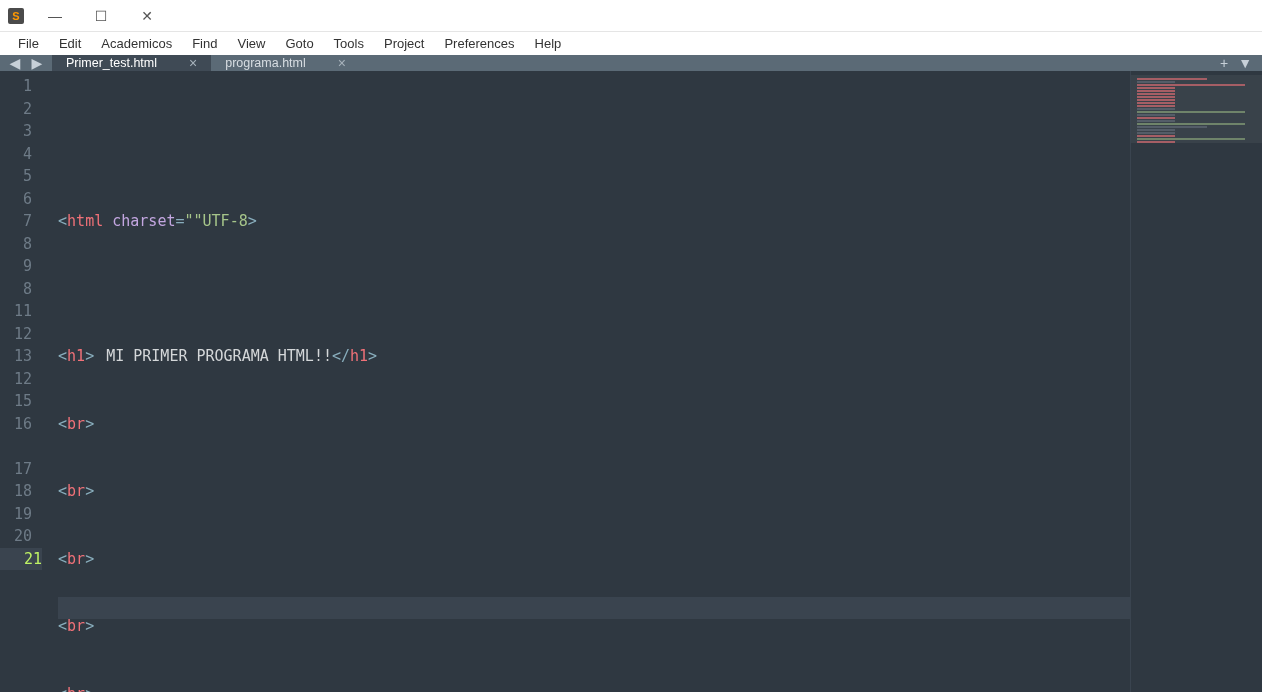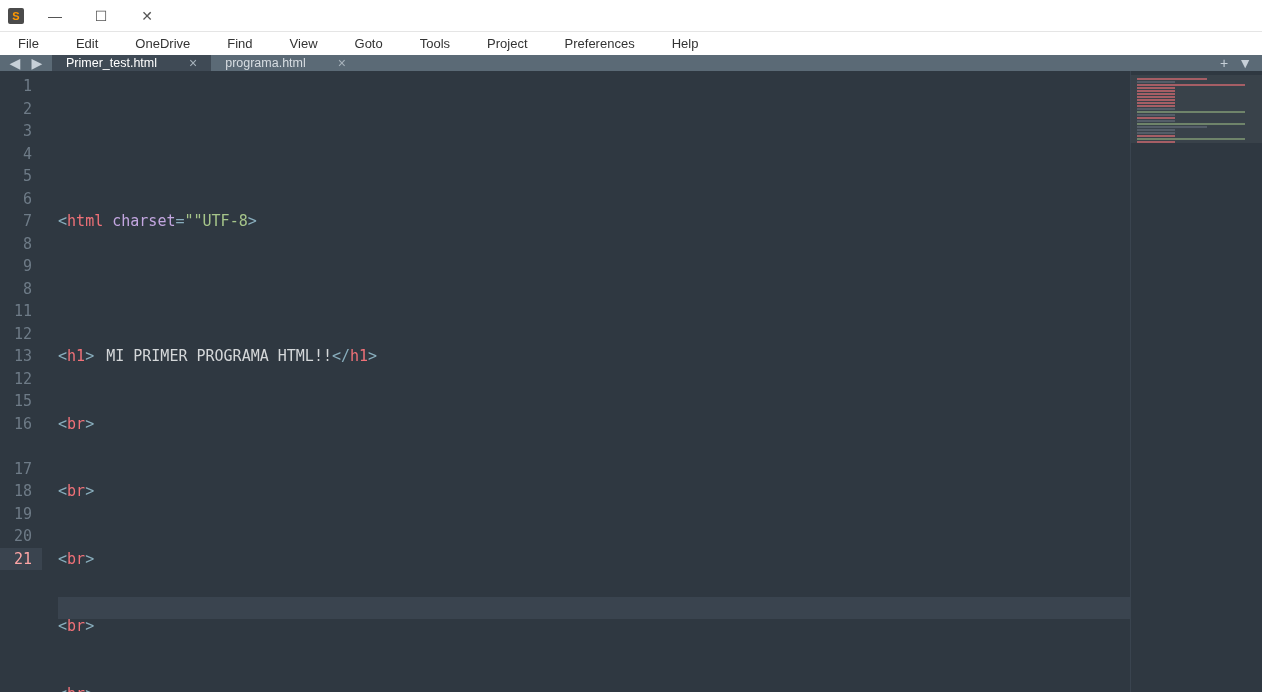--- a/index.html
+++ b/index.html
@@ -39,21 +39,21 @@
   display: flex; align-items: center; justify-content: center;
   color: #555;
   font-size: 14px;
 }
 .menubar {
   height: 30px;
   background: #fff;
   display: flex;
   align-items: center;
   padding: 0 8px;
-  gap: 17px;
+  gap: 0;
   color: #333;
   font-size: 13px;
 }
 .menubar .menu-item {
   padding: 4px 10px;
 }
 .tabbar {
   height: 30px;
   background: #5b6a76;
   display: flex;
@@ -130,22 +130,22 @@
   position: absolute;
   left: 0; right: 0;
   height: 22.5px;
   background: #3a444f;
   z-index: 0;
 }
 .code > div { position: relative; z-index: 1; }
 .gutter .gutter-active-bg {
   background: #3a444f;
   margin-left:-14px; margin-right:-10px;
-  padding-left:14px; padding-right:10px;
-  color:#fca5a5;
+  padding-left:14px; 
+  color:#bef264;
 }
 .minimap {
   width: 132px;
   background: #2f3841;
   padding: 6px 2px;
   border-left: 1px solid #3a444f;
   position: relative;
 }
 .mm-line { height:2px; margin:1px 4px; background:#4b5560; }
 .mm-line.s { width:30%; } .mm-line.m { width:55%; } .mm-line.l { width:85%; }
@@ -160,21 +160,21 @@
   <div class="win-controls">
     <div class="win-btn">—</div>
     <div class="win-btn">☐</div>
     <div class="win-btn">✕</div>
   </div>
 </div>
 
 <div class="menubar">
   <div class="menu-item">File</div>
   <div class="menu-item">Edit</div>
-  <div class="menu-item">OneDrive</div>
+  <div class="menu-item">Academicos</div>
   <div class="menu-item">Find</div>
   <div class="menu-item">View</div>
   <div class="menu-item">Goto</div>
   <div class="menu-item">Tools</div>
   <div class="menu-item">Project</div>
   <div class="menu-item">Preferences</div>
   <div class="menu-item">Help</div>
 </div>
 
 <div class="tabbar">

